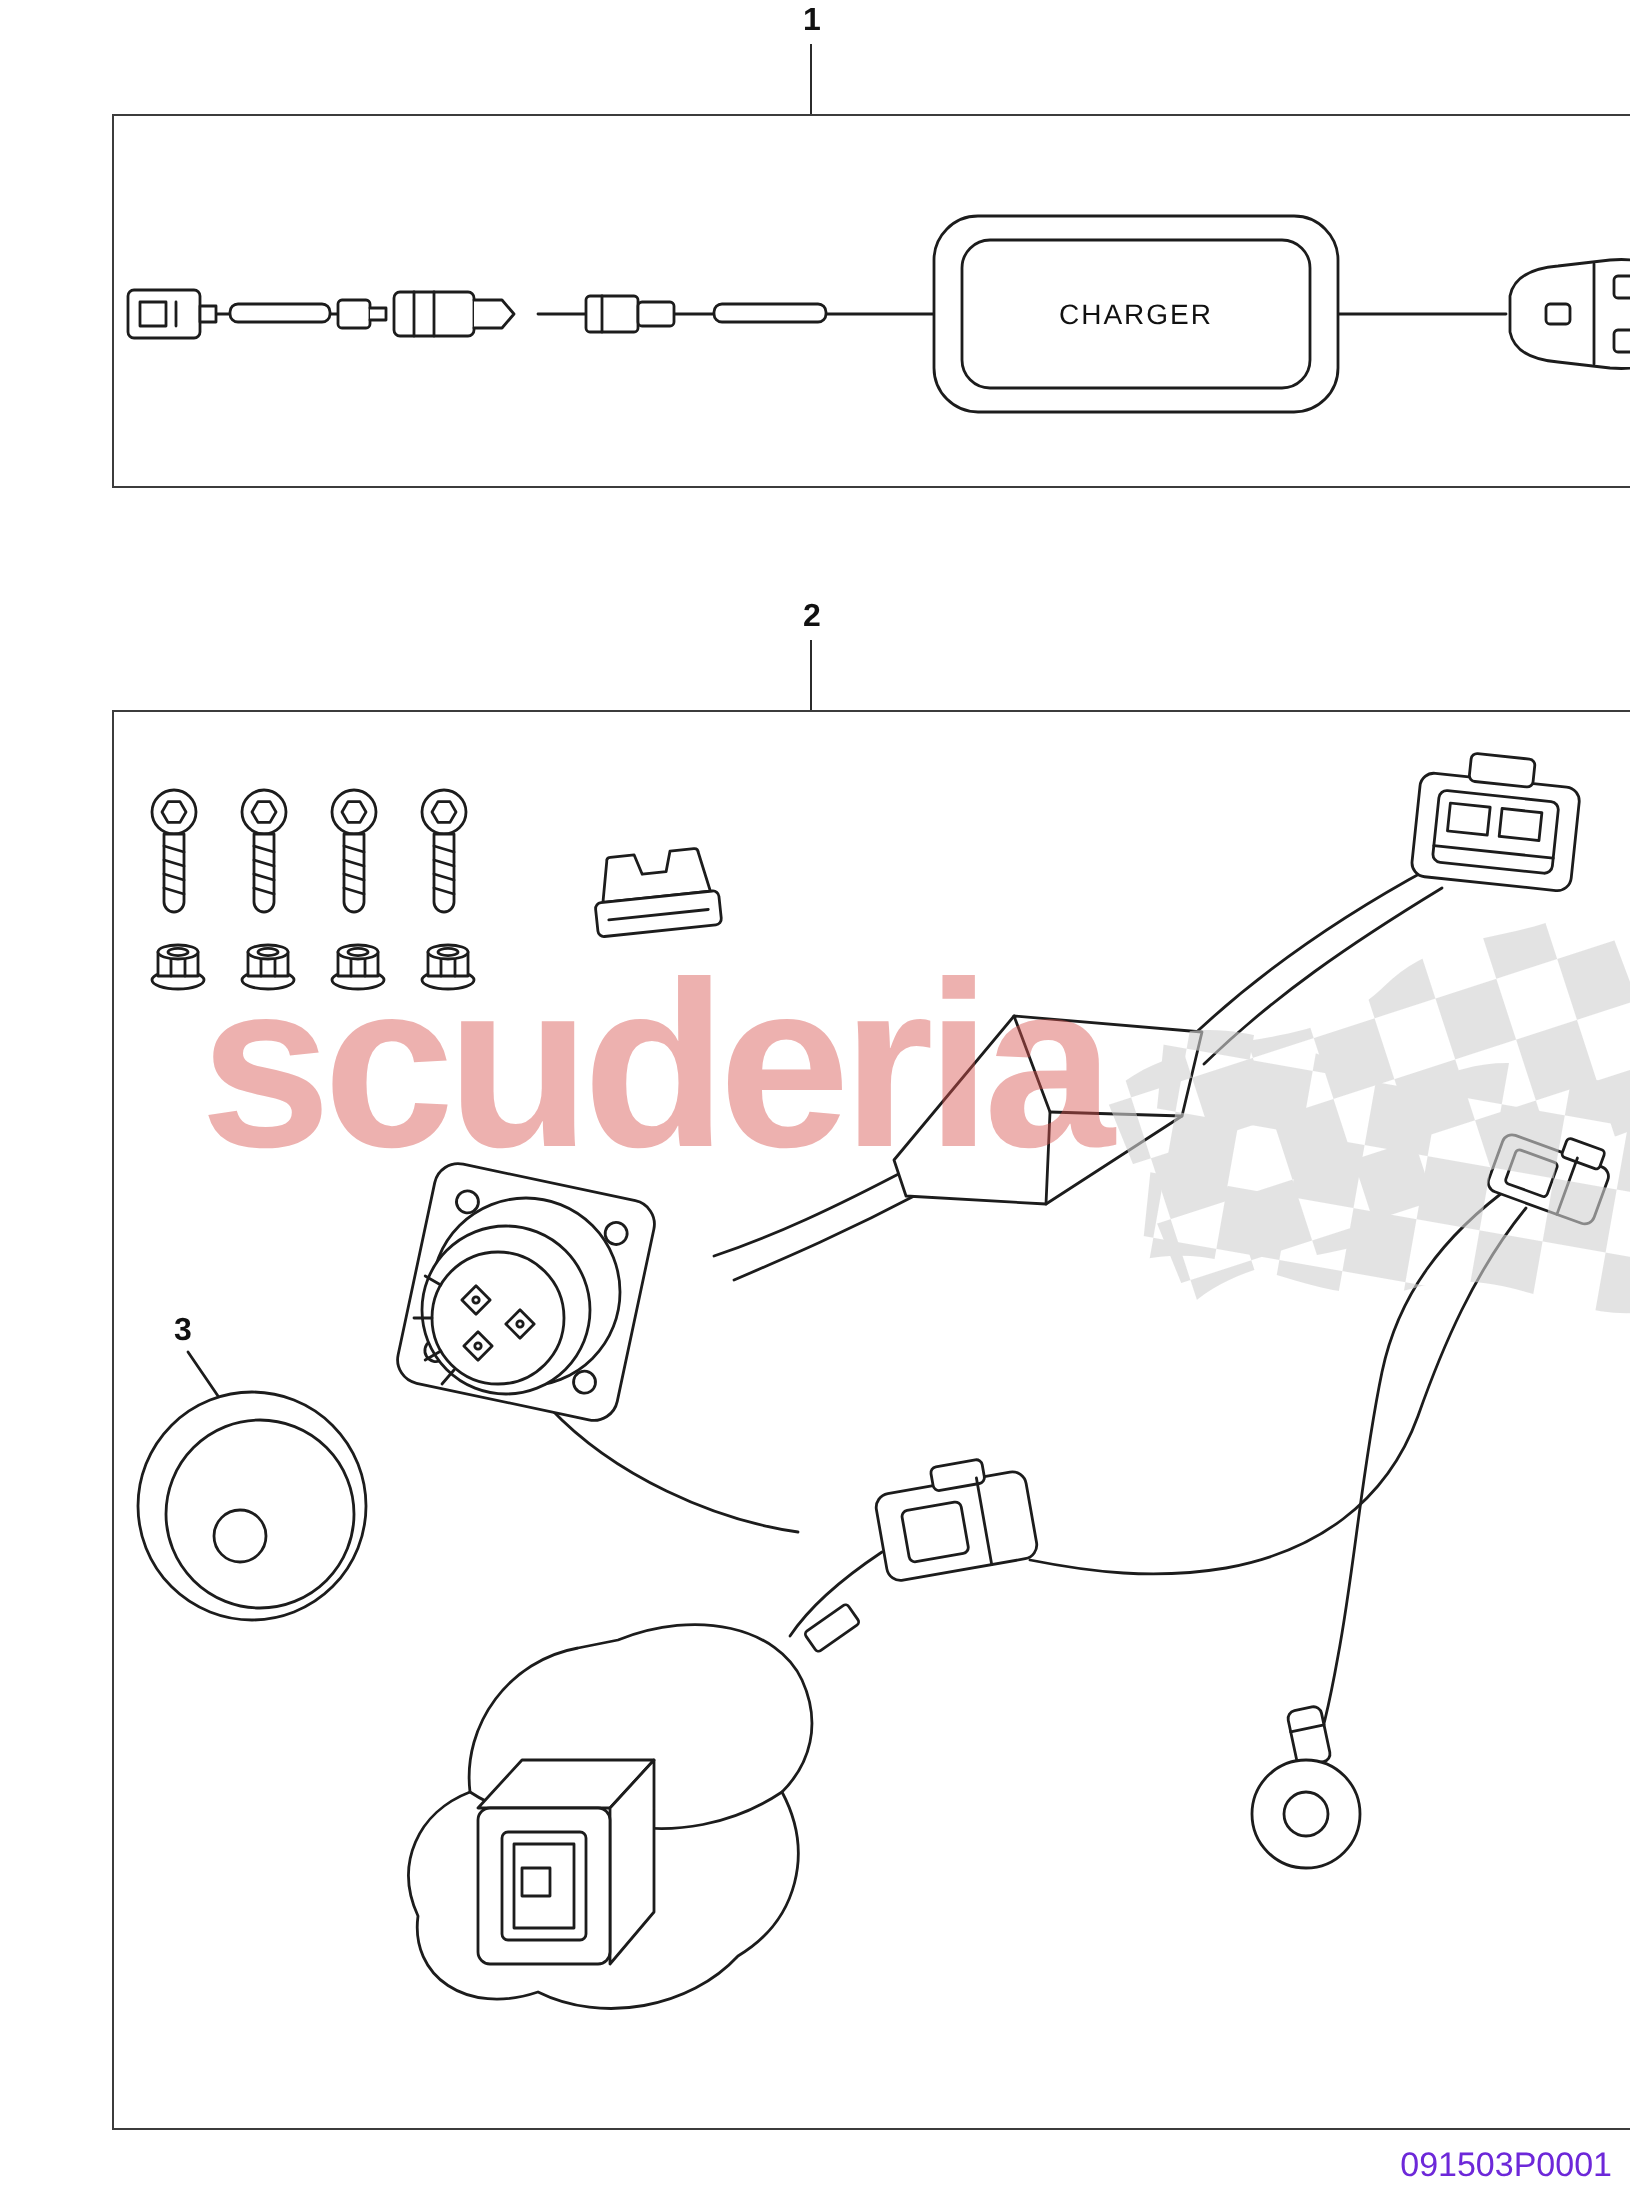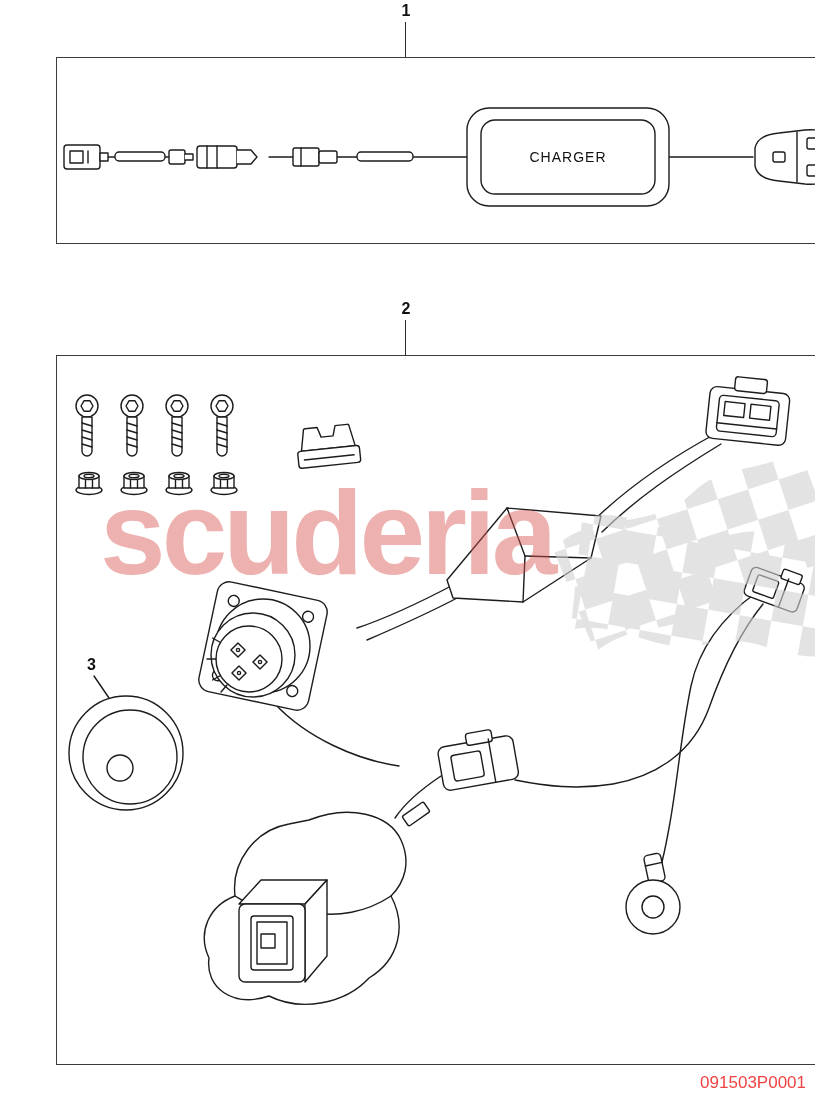--- a/index.html
+++ b/index.html
@@ -23,21 +23,21 @@
     font-size:118px;font-weight:bold;letter-spacing:-4px;
     color:rgba(214,82,78,0.45);
   }
   .wm-sub{
     position:absolute;left:64px;top:583px;line-height:1;
     font-size:42px;letter-spacing:36px;word-spacing:14px;
     color:rgba(145,145,145,0.55);
   }
   .wm-flag{position:absolute;left:498px;top:446px;}
   .part-number{
-    position:absolute;right:9px;top:1073px;font-size:17px;color:#ef4444;
+    position:absolute;right:9px;top:1073px;font-size:17px;color:#6d28d9;
   }
 </style>
 </head>
 <body>
 
 <div id="stage">
 
   <div class="callout" style="left:395px;top:2px;">1</div>
   <div class="leader-v" style="left:405px;top:22px;height:35px;"></div>
 

